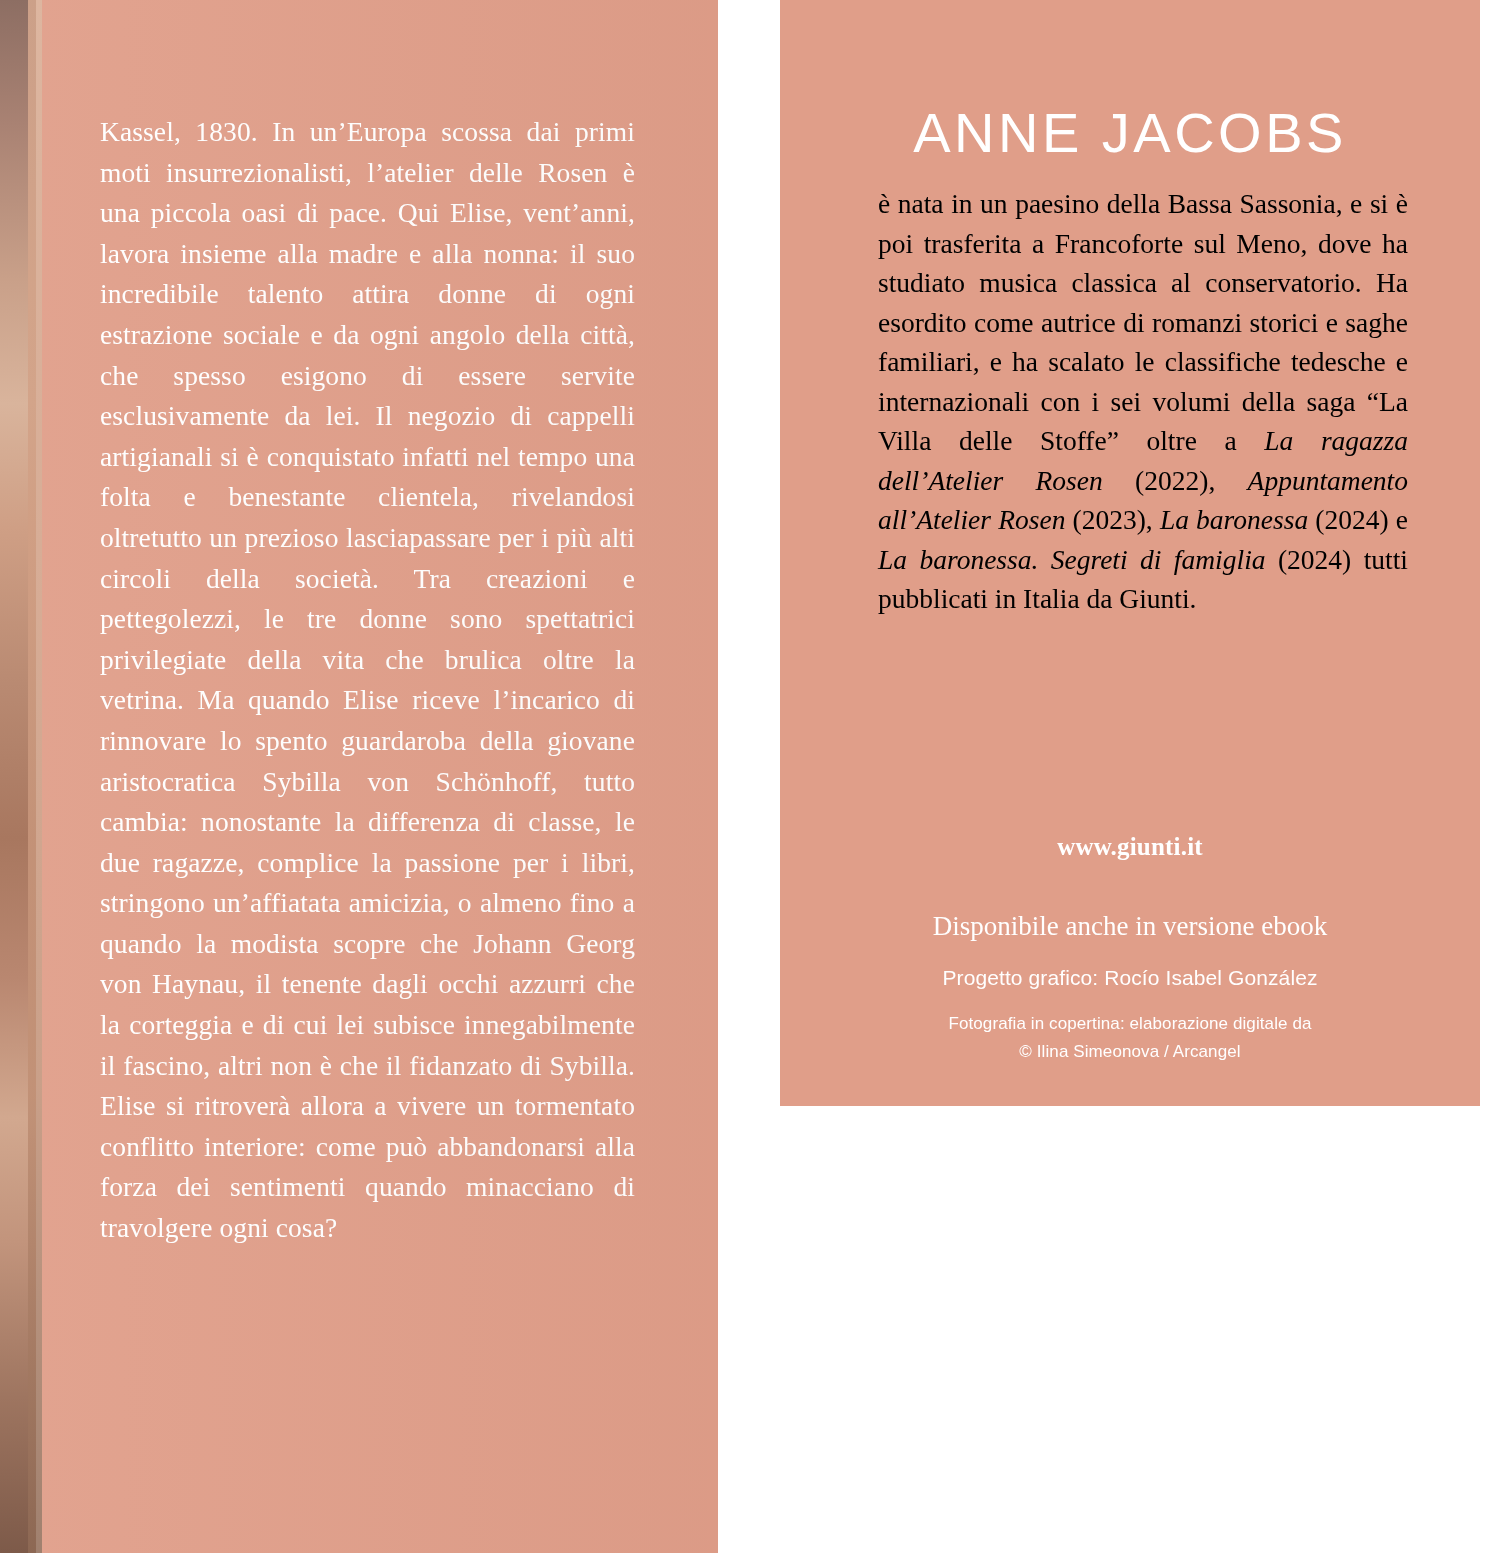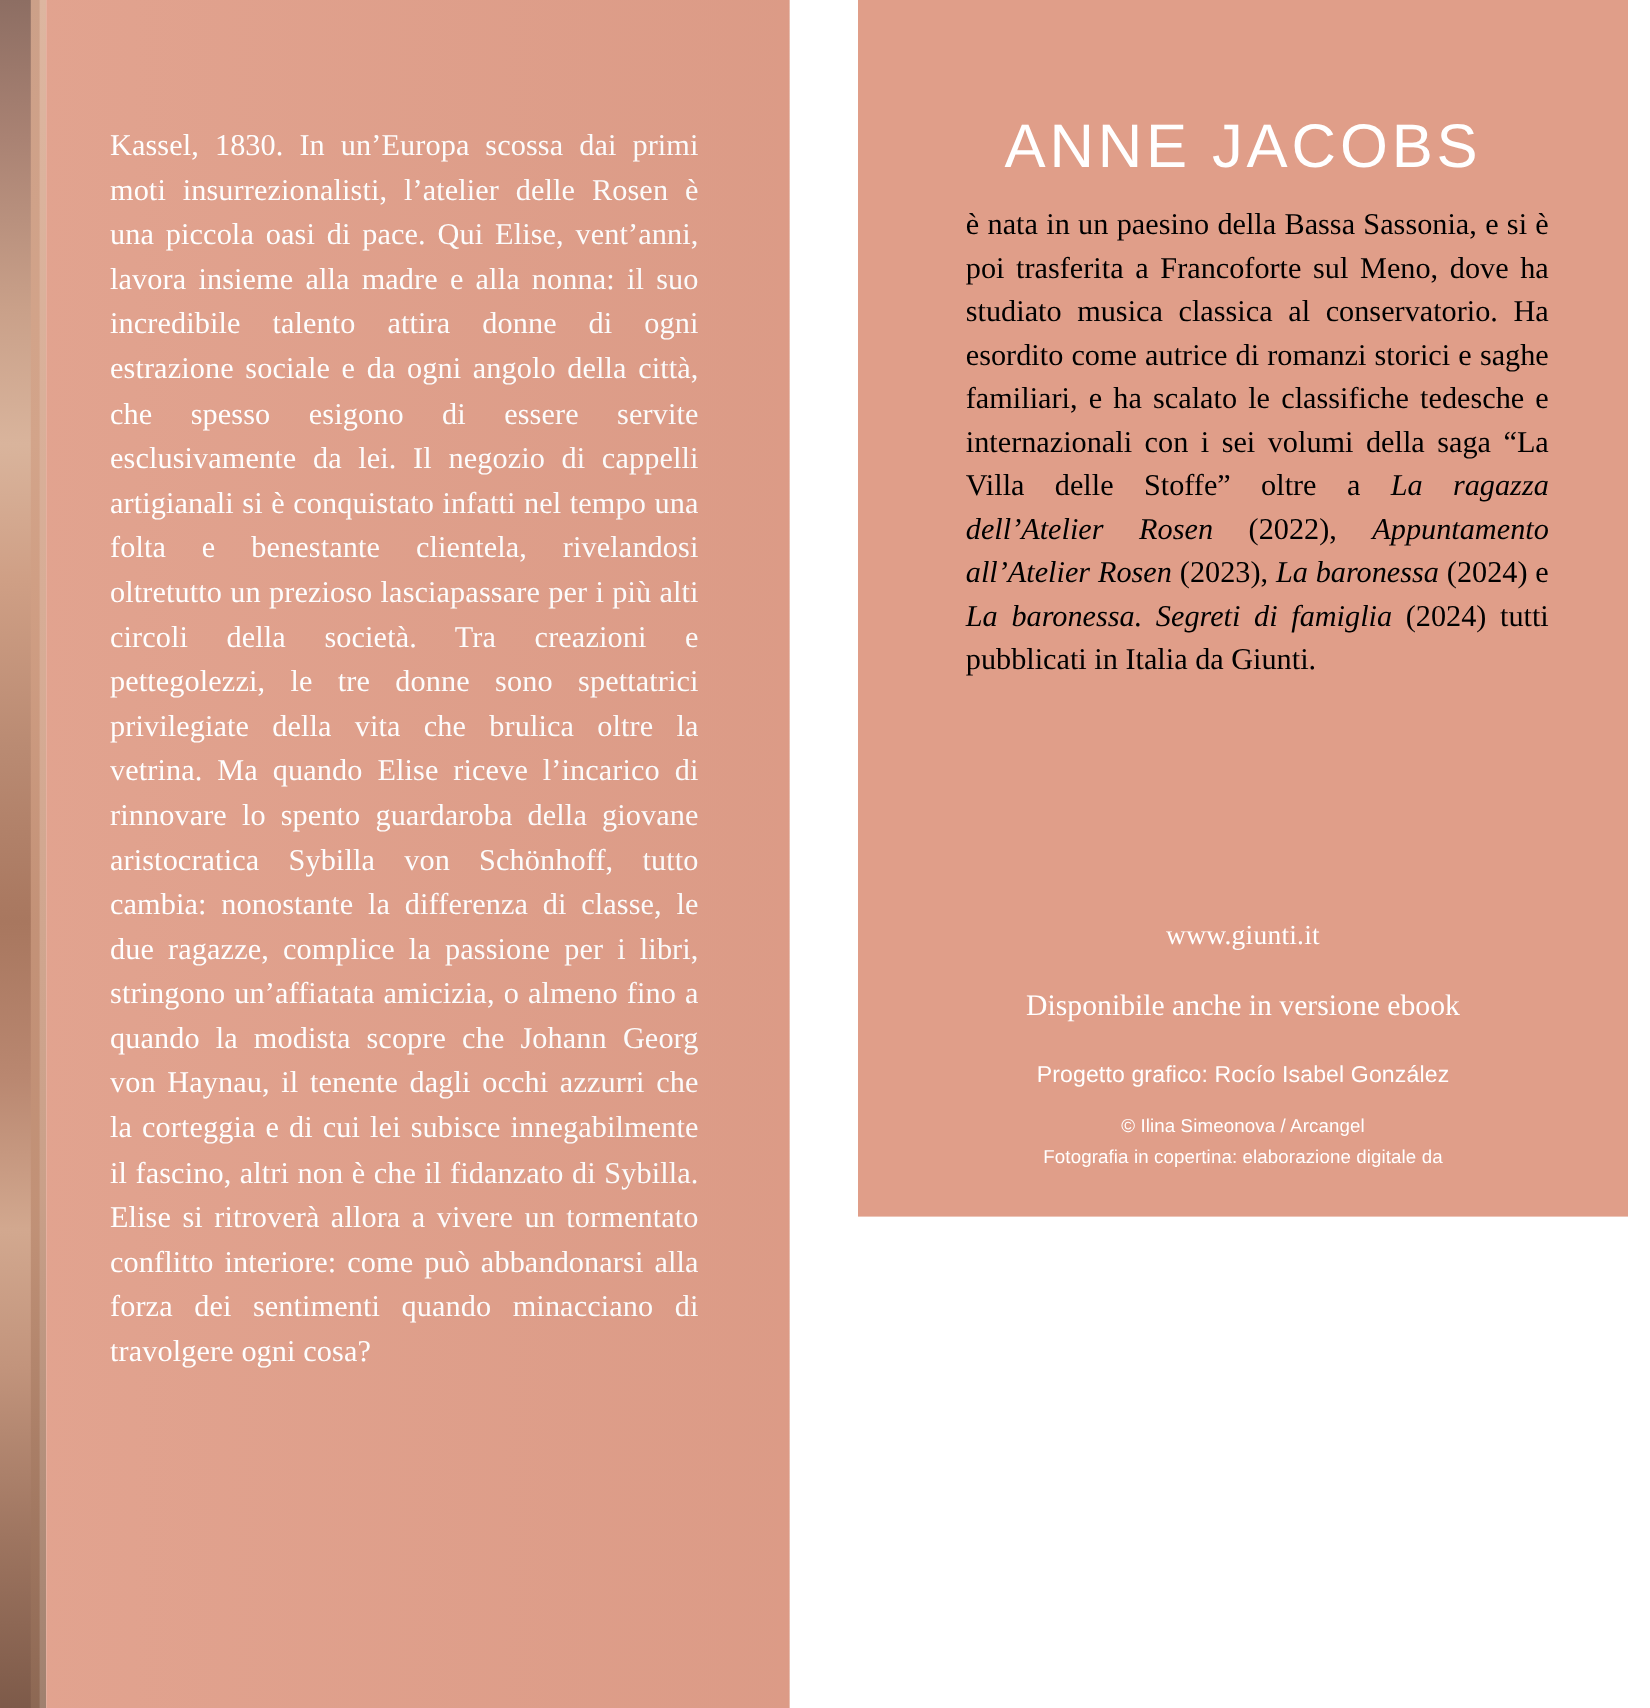--- a/index.html
+++ b/index.html
@@ -137,26 +137,27 @@
   .footer {
     position: absolute;
     left: 0;
     right: 0;
     bottom: 40px;
     text-align: center;
     color: #ffffff;
   }
   .footer .site {
     font-size: 25px;
-    margin-bottom: 34px;
+    margin-bottom: 50px;
     letter-spacing: .2px;
+    font-weight: bold;
   }
   .footer .ebook {
     font-size: 27px;
-    margin-bottom: 36px;
+    margin-bottom: 24px;
   }
   .footer .credit {
     font-family: "Liberation Sans", sans-serif;
     font-size: 21px;
     margin-bottom: 20px;
     letter-spacing: .1px;
   }
   .footer .photo-credit {
     font-family: "Liberation Sans", sans-serif;
     font-size: 17px;
@@ -182,19 +183,19 @@
 
   <div class="bio">
     <span>è nata in un paesino della Bassa Sassonia, e si è poi trasferita a Francoforte sul Meno, dove ha studiato musica classica al conservatorio. Ha esordito come autrice di romanzi storici e saghe familiari, e ha scalato le classifiche tedesche e internazionali con i sei volumi della saga “La Villa delle Stoffe” oltre a </span><i>La ragazza dell’Atelier Rosen</i><span> (2022), </span><i>Appuntamento all’Atelier Rosen</i><span> (2023), </span><i>La baronessa</i><span> (2024) e </span><i>La baronessa. Segreti di famiglia</i><span> (2024) tutti pubblicati in Italia da Giunti.</span>
   </div>
 
   <div class="footer">
     <div class="site">www.giunti.it</div>
     <div class="ebook">Disponibile anche in versione ebook</div>
     <div class="credit">Progetto grafico: Rocío Isabel González</div>
     <div class="photo-credit">
+      <div>Fotografia in copertina: elaborazione digitale da</div>
       <div>© Ilina Simeonova / Arcangel</div>
-      <div>Fotografia in copertina: elaborazione digitale da</div>
     </div>
   </div>
 </div>
 
 <div class="right-white"></div>
 
 </body></html>

